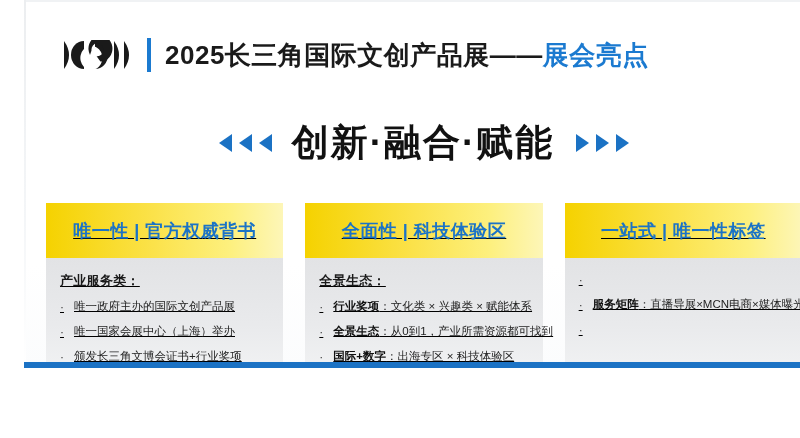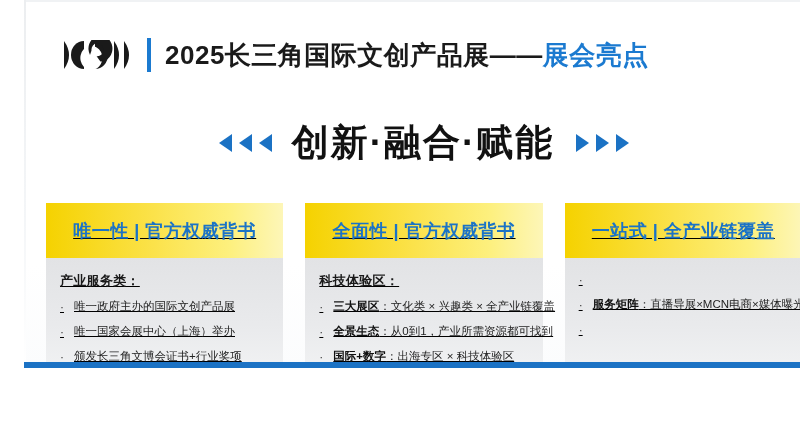--- a/index.html
+++ b/index.html
@@ -261,44 +261,44 @@
           <li class="bullet">
             <span class="bullet-dot">·</span>
             <span class="bullet-body"><span class="bullet-label"></span><span class="bullet-text">颁发长三角文博会证书+行业奖项</span></span>
           </li>
         </ul>
       </div>
     </div>
 
     <div class="card">
       <div class="card-head">
-        <span class="card-head-text">全面性 | 官方权威背书</span>
+        <span class="card-head-text">全面性 | 科技体验区</span>
       </div>
       <div class="card-body">
-        <div class="body-title">科技体验区：</div>
+        <div class="body-title">全景生态：</div>
         <ul class="bullets">
           <li class="bullet">
             <span class="bullet-dot">·</span>
-            <span class="bullet-body"><span class="bullet-label">三大展区</span><span class="bullet-text">：文化类 × 兴趣类 × 全产业链覆盖</span></span>
+            <span class="bullet-body"><span class="bullet-label">行业奖项</span><span class="bullet-text">：文化类 × 兴趣类 × 赋能体系</span></span>
           </li>
           <li class="bullet">
             <span class="bullet-dot">·</span>
             <span class="bullet-body"><span class="bullet-label">全景生态</span><span class="bullet-text">：从0到1，产业所需资源都可找到</span></span>
           </li>
           <li class="bullet">
             <span class="bullet-dot">·</span>
             <span class="bullet-body"><span class="bullet-label">国际+数字</span><span class="bullet-text">：出海专区 × 科技体验区</span></span>
           </li>
         </ul>
       </div>
     </div>
 
     <div class="card">
       <div class="card-head">
-        <span class="card-head-text">一站式 | 全产业链覆盖</span>
+        <span class="card-head-text">一站式 | 唯一性标签</span>
       </div>
       <div class="card-body">
         <ul class="bullets">
           <li class="bullet">
             <span class="bullet-dot">·</span>
           </li>
           <li class="bullet">
             <span class="bullet-dot">·</span>
             <span class="bullet-body"><span class="bullet-label">服务矩阵</span><span class="bullet-text">：直播导展×MCN电商×媒体曝光</span></span>
           </li>

